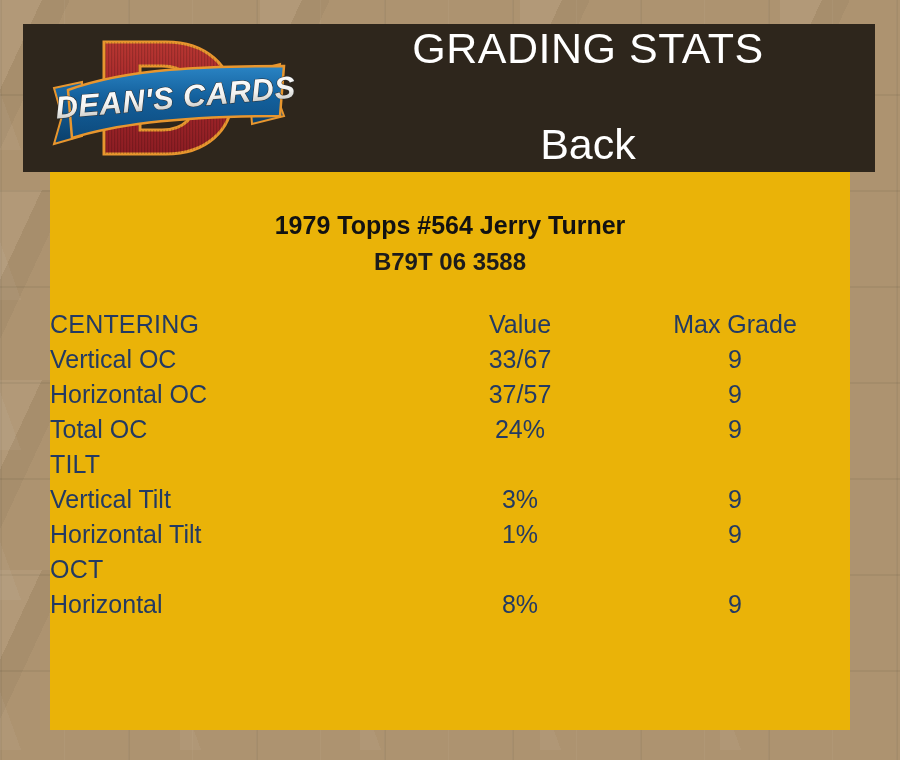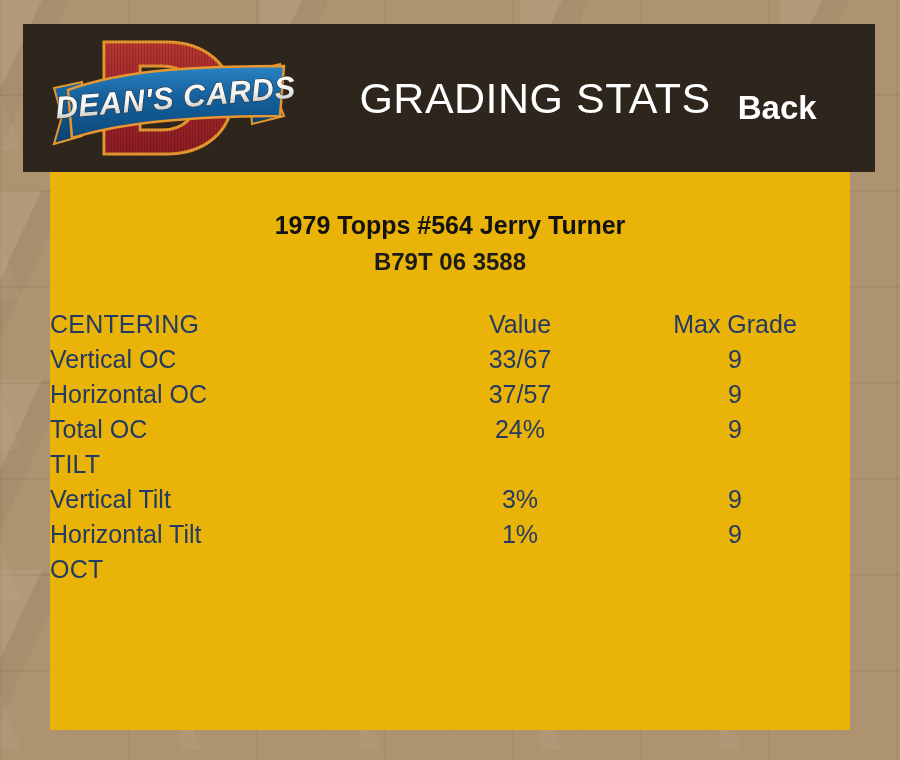--- a/index.html
+++ b/index.html
@@ -62,37 +62,37 @@
   .logo svg { display: block; width: 265px; height: 132px; }
 
   
   .header-titles {
     position: absolute;
     left: 300px;
     right: 0;
     top: 0;
     bottom: 0;
     display: flex;
-    flex-direction: row;
+    flex-direction: column;
     align-items: center;
     justify-content: center;
     padding-right: 22px;
     gap: 27px;
   }
   .header-title {
     color: #ffffff;
     font-size: 43px;
     font-weight: normal;
     letter-spacing: 0.5px;
     line-height: 1.08;
   }
   .header-subtitle {
     color: #ffffff;
-    font-size: 33px;
-    font-weight: bold;
+    font-size: 43px;
+    font-weight: normal;
     line-height: 1.2;
     margin-top: 20px;
   }
 
   
   .panel {
     position: absolute;
     left: 50px;
     top: 172px;
     width: 800px;
@@ -262,17 +262,22 @@
           <tr>
             <td class="row-label">Horizontal Tilt</td>
             <td class="row-value">1%</td>
             <td class="row-grade">9</td>
           </tr>
           <tr>
             <th class="section-head">OCT</th>
             <th class="col-head"></th>
             <th class="col-head"></th>
           </tr>
+          <tr>
+            <td class="row-label">Horizontal</td>
+            <td class="row-value">8%</td>
+            <td class="row-grade">9</td>
+          </tr>
         </tbody>
     </table>
 
   </div>
 </div>
 
 </body></html>

